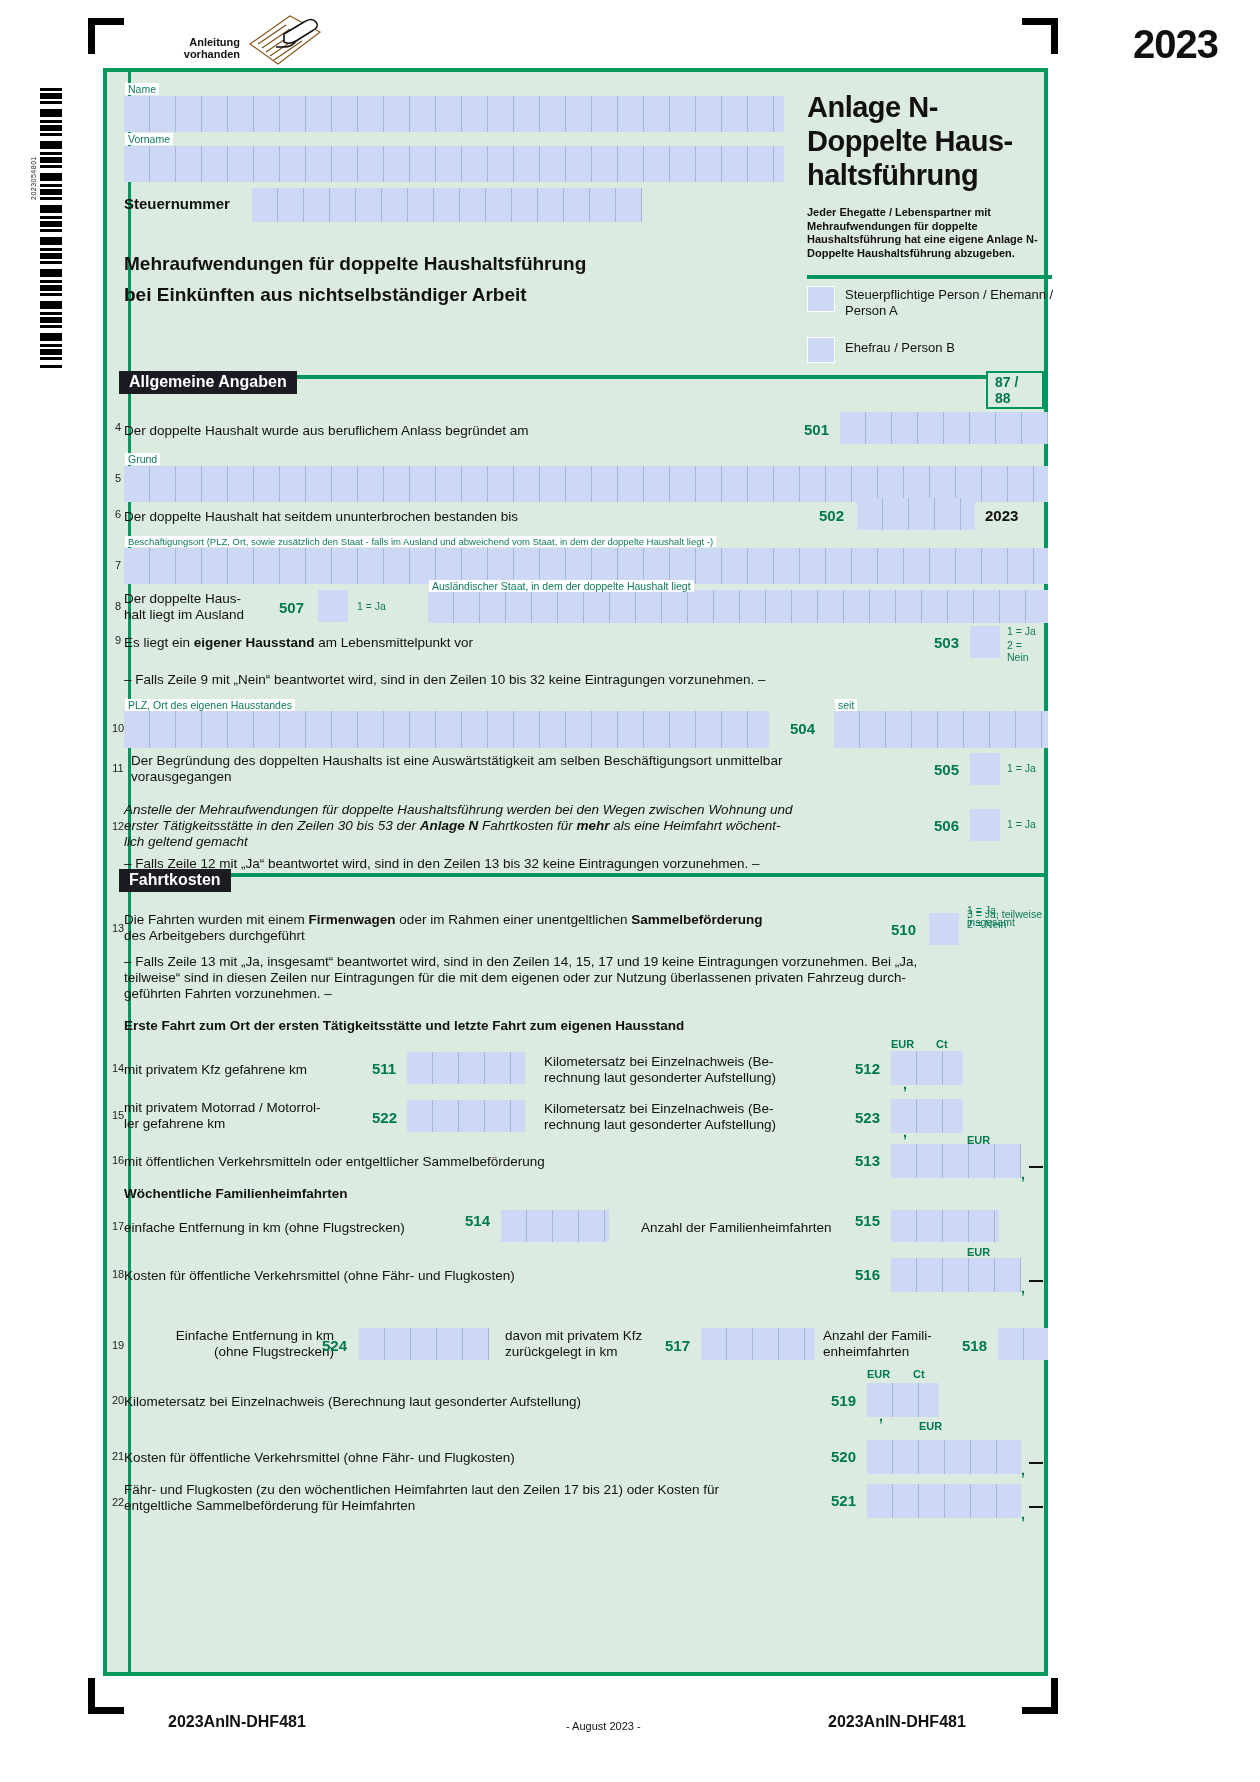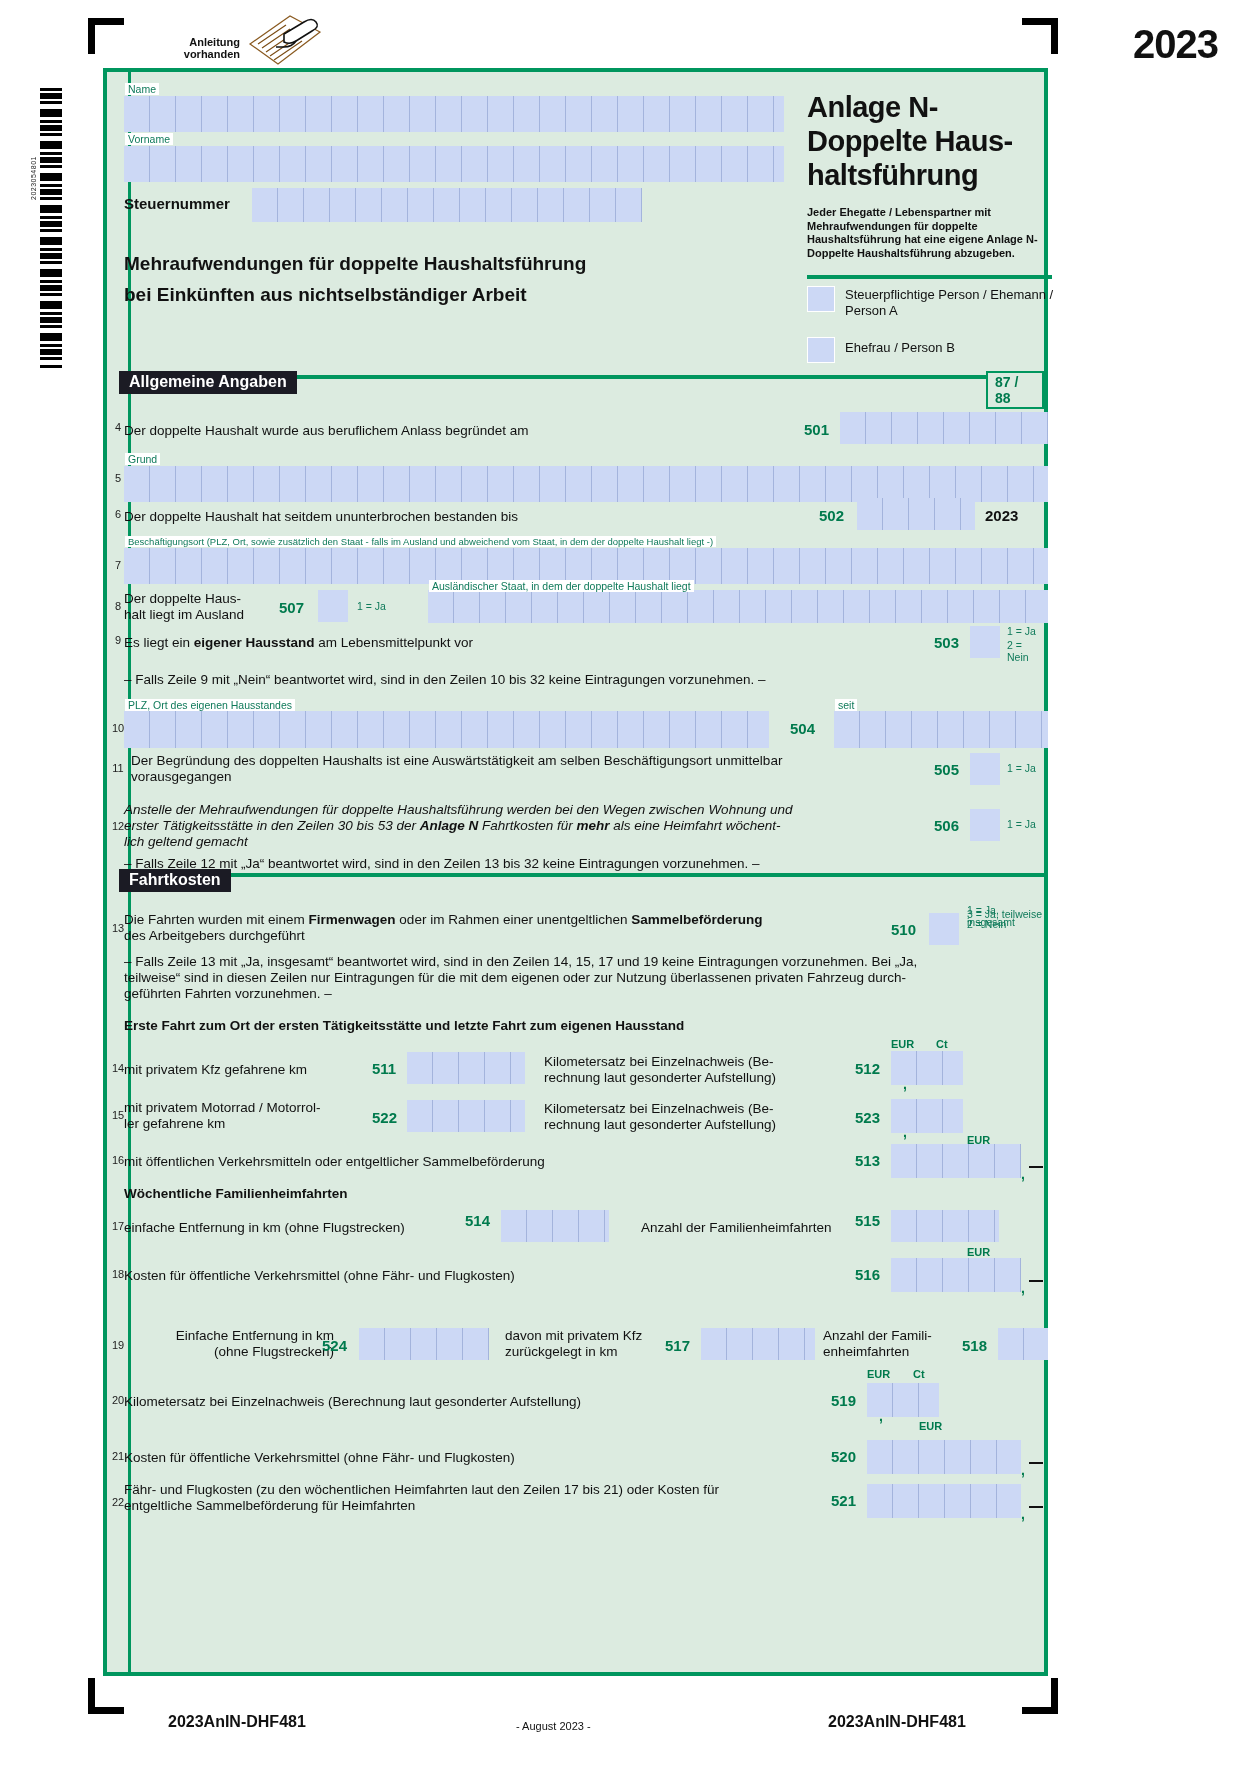--- a/index.html
+++ b/index.html
@@ -413,14 +413,14 @@
     <span>entgeltliche Sammelbeförderung für Heimfahrten</span>
   </div>
   <div class="num" style="left:724px;top:1420px;">521</div>
   <div class="fld cells" style="left:760px;top:1412px;width:154px;height:34px;"></div>
   <div class="comma" style="left:914px;top:1434px;">,</div>
   <div class="dash" style="left:922px;top:1434px;"></div>
 
 </div>
 
 <div class="foot" style="left:168px;top:1713px;">2023AnIN-DHF481</div>
-<div class="footmid" style="left:516px;top:1720px;text-align:center;">- August 2023 -</div>
+<div class="footmid" style="left:566px;top:1720px;text-align:center;">- August 2023 -</div>
 <div class="foot" style="left:828px;top:1713px;">2023AnIN-DHF481</div>
 
 </body></html>

